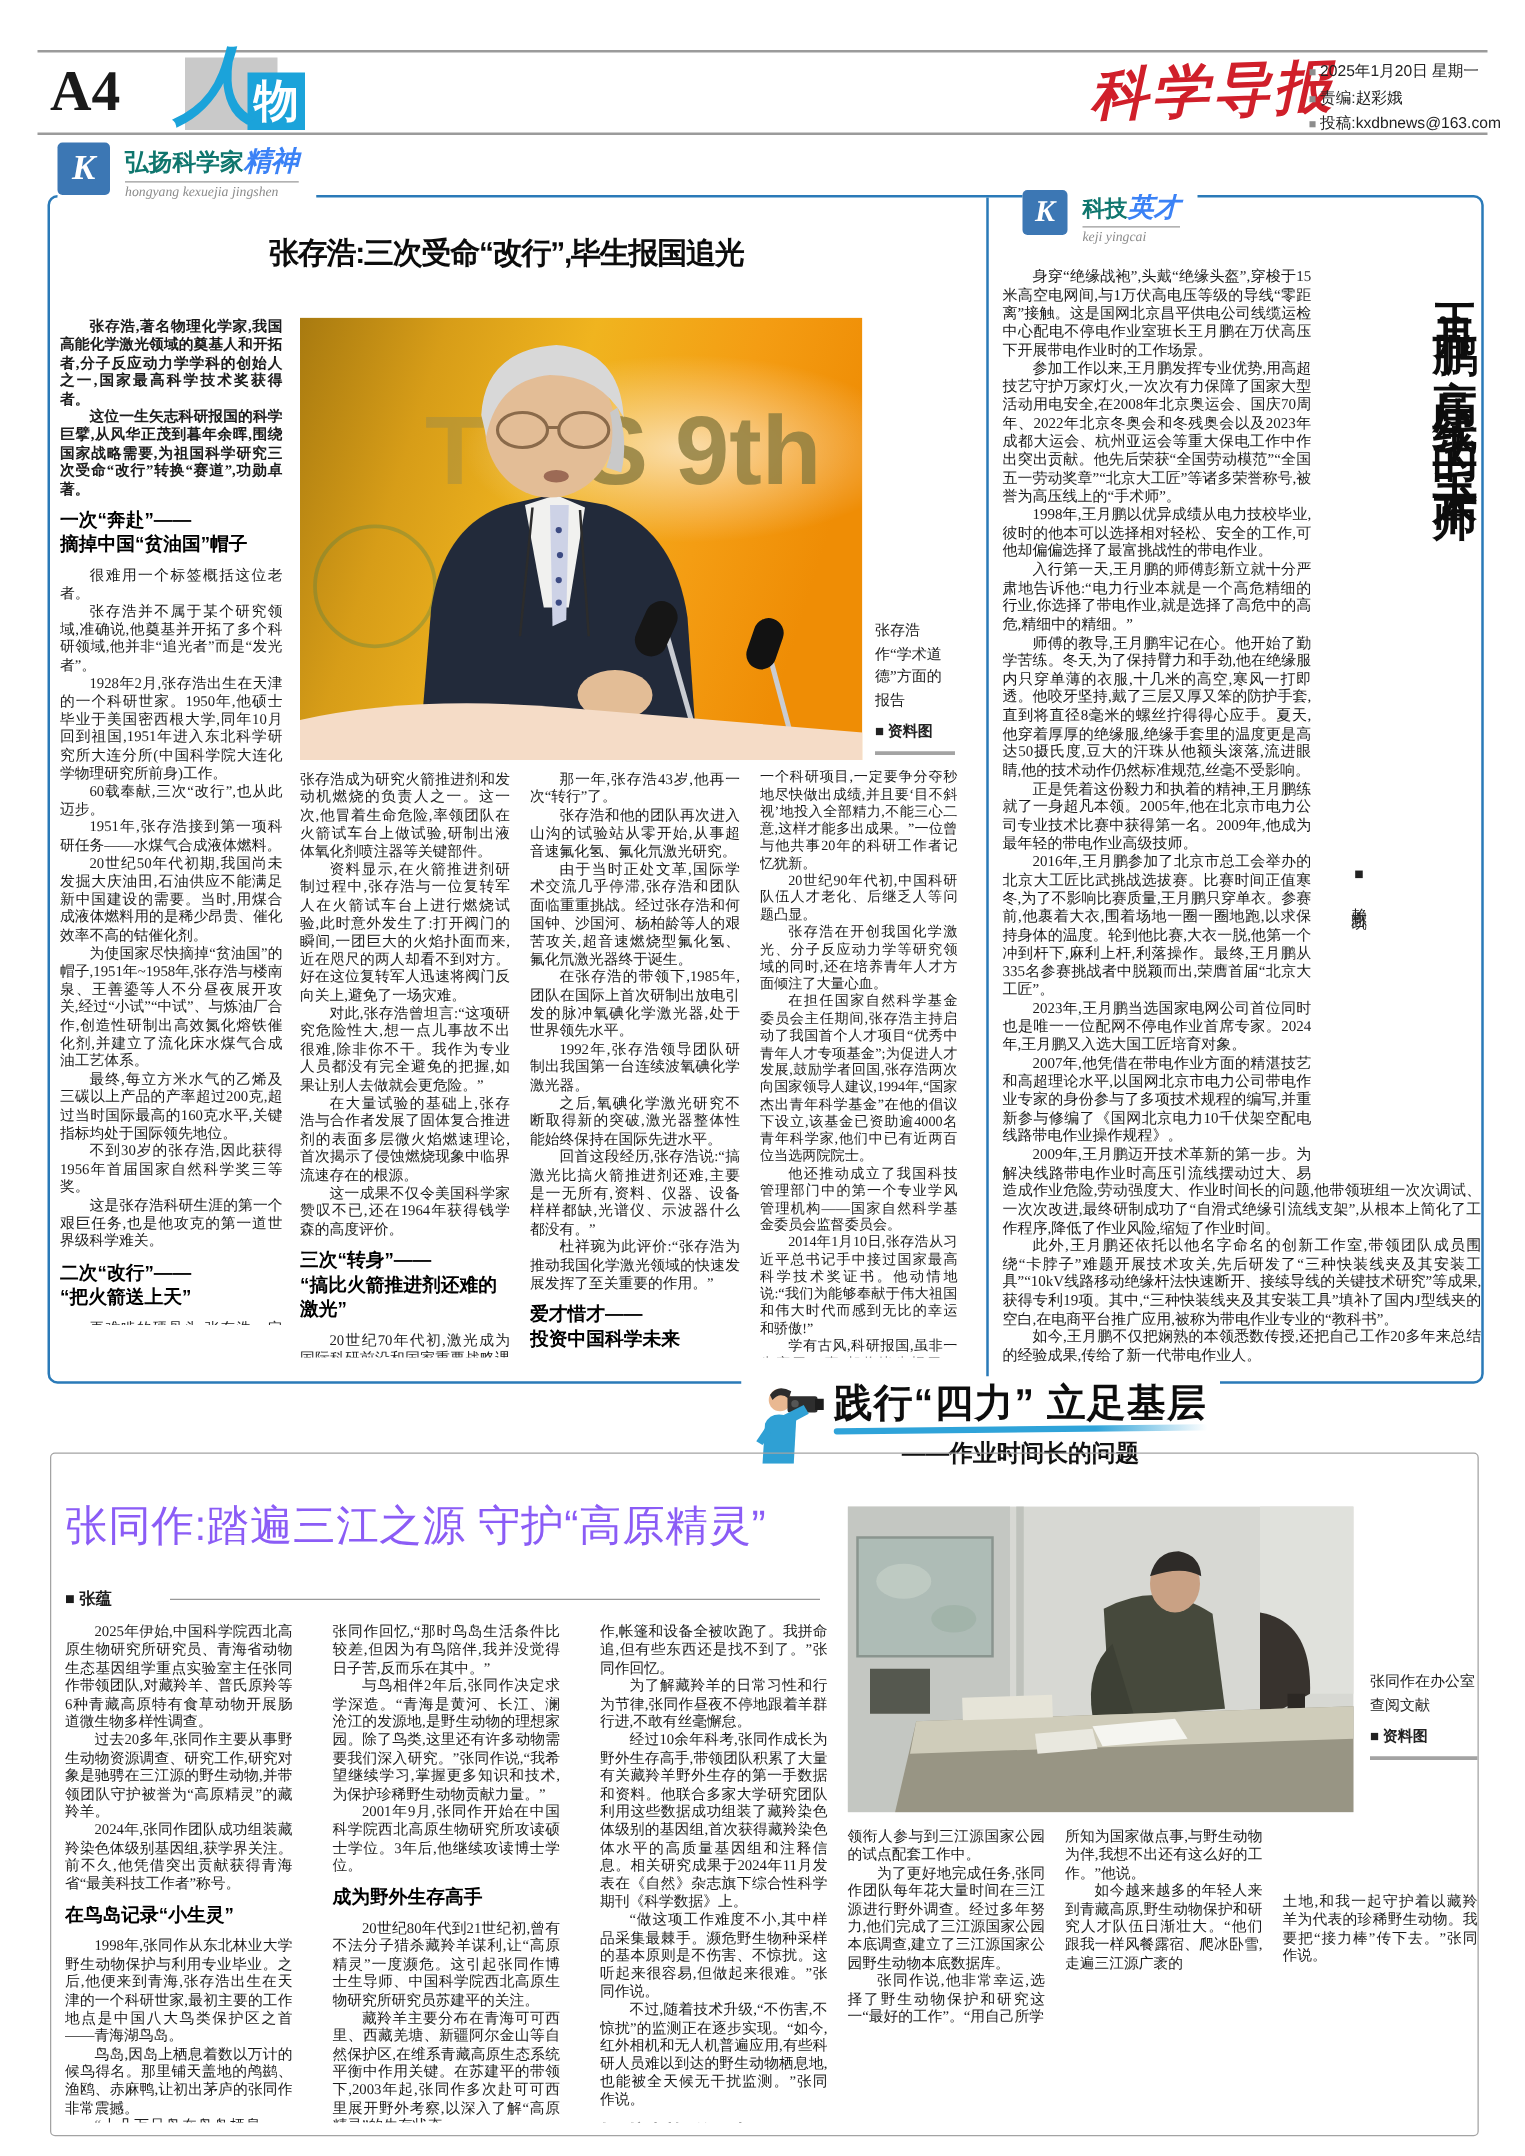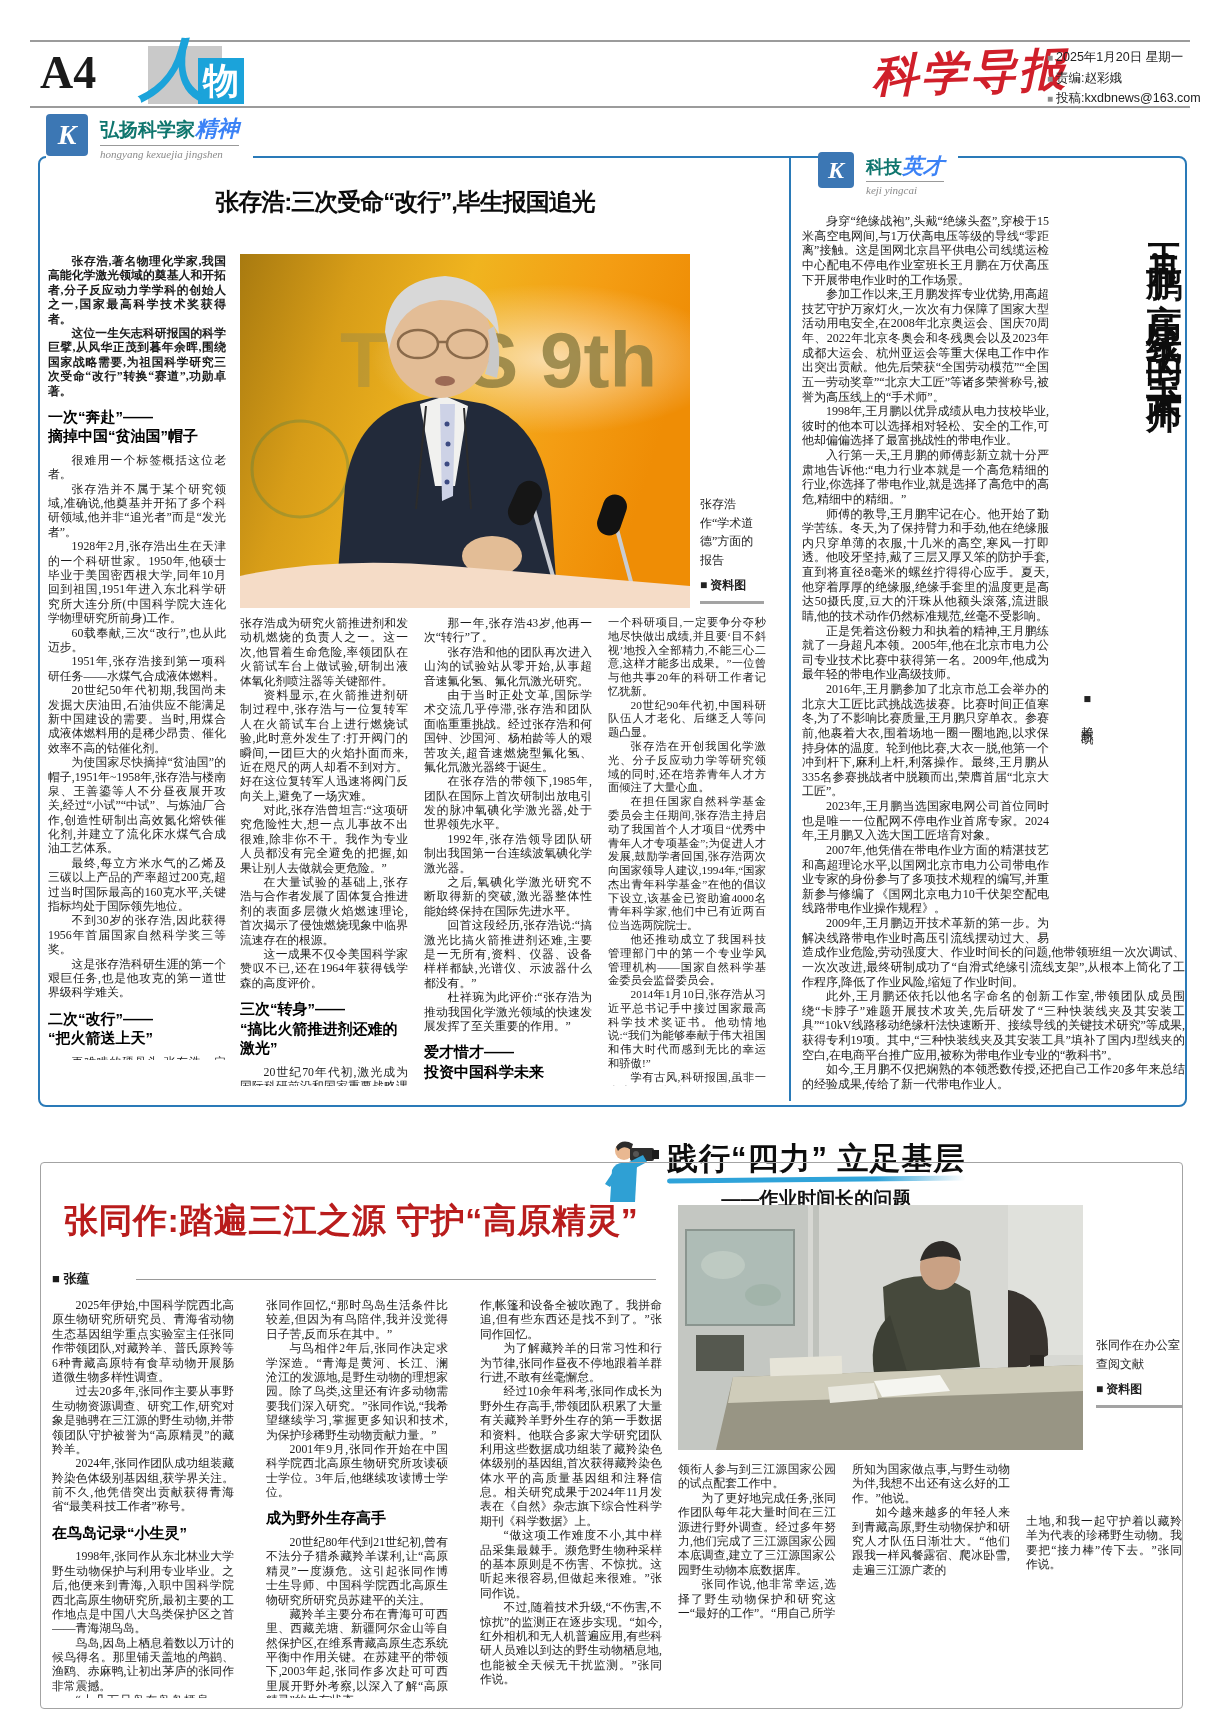--- a/index.html
+++ b/index.html
@@ -45,29 +45,29 @@
   
   #rt-body{position:absolute;left:802px;top:214px;width:383px;height:880px;overflow:hidden;
       font-size:12px;line-height:1.22;text-align:justify;}
   #rt-body p{margin:0;text-indent:2em;}
   #rt-float{float:right;width:128px;height:718px;position:relative;margin-left:8px;}
   #rt-headline{position:absolute;right:0;top:0;height:100%;writing-mode:vertical-rl;
       font-size:36px;font-weight:900;letter-spacing:12px;color:#0d0d0d;font-family:"Liberation Serif",serif;}
   #rt-byline{position:absolute;left:22px;top:478px;writing-mode:vertical-rl;font-size:12.5px;color:#222;
       letter-spacing:3px;font-family:"Liberation Sans",sans-serif;}
   
-  #banner{left:593px;top:1138px;background:#fff;padding:0 10px;display:flex;align-items:flex-start;}
+  #banner{left:593px;top:1102px;background:#fff;padding:0 10px;display:flex;align-items:center;}
   #banner-txt{margin-left:6px;text-align:center;}
   #banner-title{font-size:31px;font-weight:900;letter-spacing:1px;color:#0d0d0d;font-family:"Liberation Sans",sans-serif;white-space:nowrap;}
   #banner-swoosh{height:5px;margin-top:-3px;background:linear-gradient(90deg,#2fa3d9 70%,rgba(47,163,217,0));transform:skewY(-0.6deg);border-radius:3px;}
   #banner-sub{font-size:19px;font-weight:700;margin-top:4px;color:#111;font-family:"Liberation Sans",sans-serif;white-space:nowrap;}
   
   #bottom-box{left:40px;top:1162px;width:1141px;height:545px;border:1.5px solid #a3a3a3;border-radius:4px;}
-  #bottom-headline{left:64px;top:1198px;font-size:34px;font-weight:700;font-family:"Liberation Sans",sans-serif;
-      color:#b91c1c;white-space:nowrap;letter-spacing:0.5px;}
+  #bottom-headline{left:52px;top:1198px;font-size:34px;font-weight:400;font-family:"Liberation Sans",sans-serif;
+      color:#8b5cf6;white-space:nowrap;letter-spacing:0.5px;}
   #bottom-byline{left:52px;top:1270px;font-size:13px;font-weight:700;font-family:"Liberation Sans",sans-serif;}
   #byline-rule{left:136px;top:1279px;width:520px;height:1px;background:#999;}
   .photo-frame{position:absolute;overflow:hidden;}
 </style>
 </head>
 <body>
 
 <div id="page">
 
   <div class="rule" style="left:30px;top:40px;width:1160px;height:2px;"></div>
@@ -275,21 +275,21 @@
   <div class="caption" style="left:1096px;top:1336px;width:86px;">
     <div>张同作在办公室查阅文献</div>
     <div class="credit">■ 资料图</div>
   </div>
 
   <div class="pcol" style="left:52px;top:1298px;width:182px;height:400px;">
       <p>2025年伊始,中国科学院西北高原生物研究所研究员、青海省动物生态基因组学重点实验室主任张同作带领团队,对藏羚羊、普氏原羚等6种青藏高原特有食草动物开展肠道微生物多样性调查。</p>
       <p>过去20多年,张同作主要从事野生动物资源调查、研究工作,研究对象是驰骋在三江源的野生动物,并带领团队守护被誉为“高原精灵”的藏羚羊。</p>
       <p>2024年,张同作团队成功组装藏羚染色体级别基因组,获学界关注。前不久,他凭借突出贡献获得青海省“最美科技工作者”称号。</p>
       <p class="sub">在鸟岛记录“小生灵”</p>
-      <p>1998年,张同作从东北林业大学野生动物保护与利用专业毕业。之后,他便来到青海,入职中国科学院西北高原生物研究所,最初主要的工作地点是中国八大鸟类保护区之首——青海湖鸟岛。</p>
+      <p>1998年,张同作从东北林业大学野生动物保护与利用专业毕业。之后,他便来到青海,张存浩出生在天津的一个科研世家,最初主要的工作地点是中国八大鸟类保护区之首——青海湖鸟岛。</p>
       <p>鸟岛,因岛上栖息着数以万计的候鸟得名。那里铺天盖地的鸬鹚、渔鸥、赤麻鸭,让初出茅庐的张同作非常震撼。</p>
       <p>“十几万只鸟在鸟岛栖息。一旦受到惊扰,成千上万只鸟瞬间飞起,场面非常壮观。</p>
     </div>
   <div class="pcol" style="left:266px;top:1298px;width:182px;height:400px;">
       <p class="cont">张同作回忆,“那时鸟岛生活条件比较差,但因为有鸟陪伴,我并没觉得日子苦,反而乐在其中。”</p>
       <p>与鸟相伴2年后,张同作决定求学深造。“青海是黄河、长江、澜沧江的发源地,是野生动物的理想家园。除了鸟类,这里还有许多动物需要我们深入研究。”张同作说,“我希望继续学习,掌握更多知识和技术,为保护珍稀野生动物贡献力量。”</p>
       <p>2001年9月,张同作开始在中国科学院西北高原生物研究所攻读硕士学位。3年后,他继续攻读博士学位。</p>
       <p class="sub">成为野外生存高手</p>
       <p>20世纪80年代到21世纪初,曾有不法分子猎杀藏羚羊谋利,让“高原精灵”一度濒危。这引起张同作博士生导师、中国科学院西北高原生物研究所研究员苏建平的关注。</p>
       <p>藏羚羊主要分布在青海可可西里、西藏羌塘、新疆阿尔金山等自然保护区,在维系青藏高原生态系统平衡中作用关键。在苏建平的带领下,2003年起,张同作多次赴可可西里展开野外考察,以深入了解“高原精灵”的生存状态。</p>

